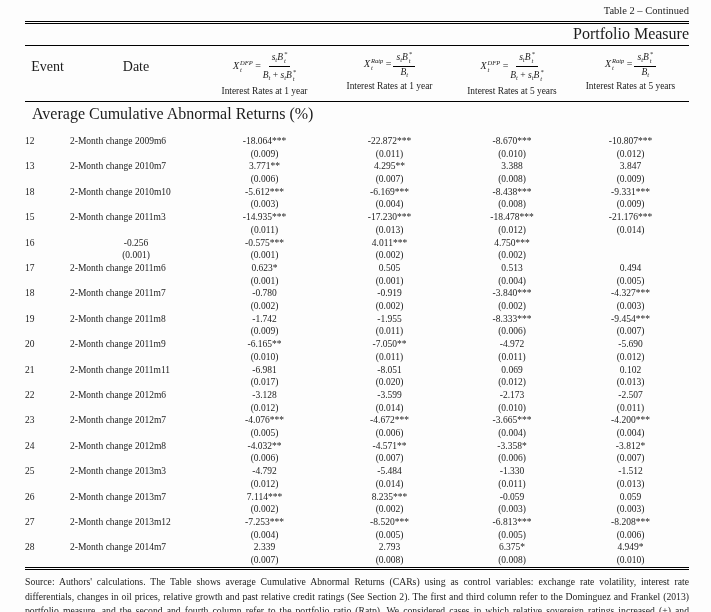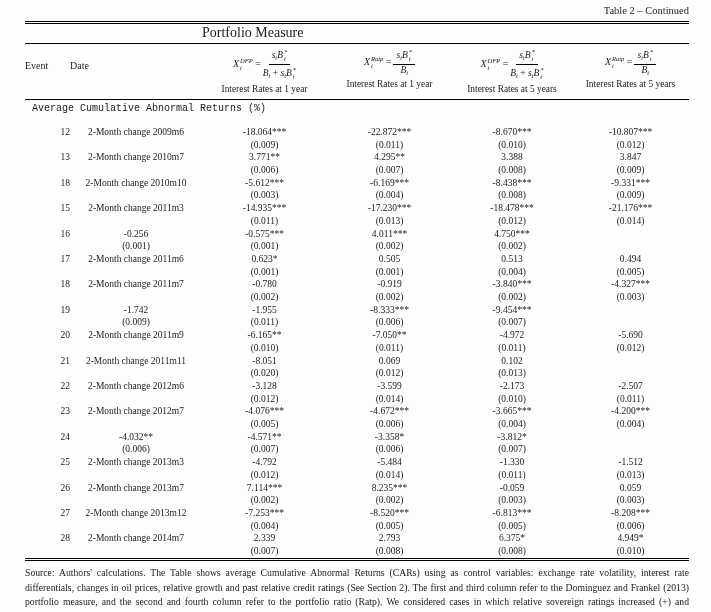--- a/index.html
+++ b/index.html
@@ -27,29 +27,29 @@
   .rule { border-top:1px solid #000; }
 
   .grid6 {
     display:grid;
     grid-template-columns:45px 132px 125px 125px 120px 1fr;
   }
 
   .pm-row { display:grid; grid-template-columns:177px 1fr; }
   .pm-title {
     grid-column:2;
-    text-align:left;
-    font-size:14px;
+    text-align:right;
+    font-size:16px;
     padding:1px 0 2px 0;
   }
 
   .header-row { padding:4px 0 2px 0; }
   .h-event, .h-date {
-    text-align:left;
-    font-size:10px;
+    text-align:center;
+    font-size:14px;
     align-self:center;
     padding-bottom:14px;
   }
   .hcol { display:flex; flex-direction:column; align-items:center; }
 
   .formula {
     display:flex;
     align-items:center;
     justify-content:center;
     font-size:10px;
@@ -76,29 +76,28 @@
     font-size:9.5px;
     margin-left:2px;
     vertical-align:middle;
   }
   .frac .num { border-bottom:1px solid #000; padding:0 3px 1px 3px; }
   .frac .den { padding-top:1px; }
 
   .rates { font-size:9.4px; margin-top:3px; padding-bottom:3px; text-align:right; }
 
   .section-heading {
-    font-size:10px;
+    font-size:16px;
     padding:3px 0 2px 7px;
-    font-family:Liberation Mono, monospace;
   }
 
   .tbody { margin-top:10px; }
   .trow { font-size:9.5px; line-height:12.7px; }
-  .c-ev { text-align:right; }
-  .c-date { text-align:center; }
+  .c-ev { text-align:left; }
+  .c-date { text-align:left; }
   .c-num { text-align:center; }
   .err { line-height:12.7px; }
 
   .footnote {
     margin:5px 22px 0 25px;
     font-size:9.7px;
     line-height:14.8px;
     text-align:justify;
   }
 </style>
@@ -337,20 +336,21 @@
             <div class="val">-3.840***</div>
             <div class="err">(0.002)</div>
           </div>
           <div class="c-num">
             <div class="val">-4.327***</div>
             <div class="err">(0.003)</div>
           </div>
         </div>
         <div class="grid6 trow">
           <div class="c-ev">19</div>
+          <div class="c-date">2-Month change 2011m8</div>
           <div class="c-num">
             <div class="val">-1.742</div>
             <div class="err">(0.009)</div>
           </div>
           <div class="c-num">
             <div class="val">-1.955</div>
             <div class="err">(0.011)</div>
           </div>
           <div class="c-num">
             <div class="val">-8.333***</div>
@@ -378,20 +378,24 @@
           </div>
           <div class="c-num">
             <div class="val">-5.690</div>
             <div class="err">(0.012)</div>
           </div>
         </div>
         <div class="grid6 trow">
           <div class="c-ev">21</div>
           <div class="c-date">2-Month change 2011m11</div>
           <div class="c-num">
+            <div class="val">-6.981</div>
+            <div class="err">(0.017)</div>
+          </div>
+          <div class="c-num">
             <div class="val">-8.051</div>
             <div class="err">(0.020)</div>
           </div>
           <div class="c-num">
             <div class="val">0.069</div>
             <div class="err">(0.012)</div>
           </div>
           <div class="c-num">
             <div class="val">0.102</div>
             <div class="err">(0.013)</div>
@@ -432,20 +436,21 @@
             <div class="val">-3.665***</div>
             <div class="err">(0.004)</div>
           </div>
           <div class="c-num">
             <div class="val">-4.200***</div>
             <div class="err">(0.004)</div>
           </div>
         </div>
         <div class="grid6 trow">
           <div class="c-ev">24</div>
+          <div class="c-date">2-Month change 2012m8</div>
           <div class="c-num">
             <div class="val">-4.032**</div>
             <div class="err">(0.006)</div>
           </div>
           <div class="c-num">
             <div class="val">-4.571**</div>
             <div class="err">(0.007)</div>
           </div>
           <div class="c-num">
             <div class="val">-3.358*</div>

